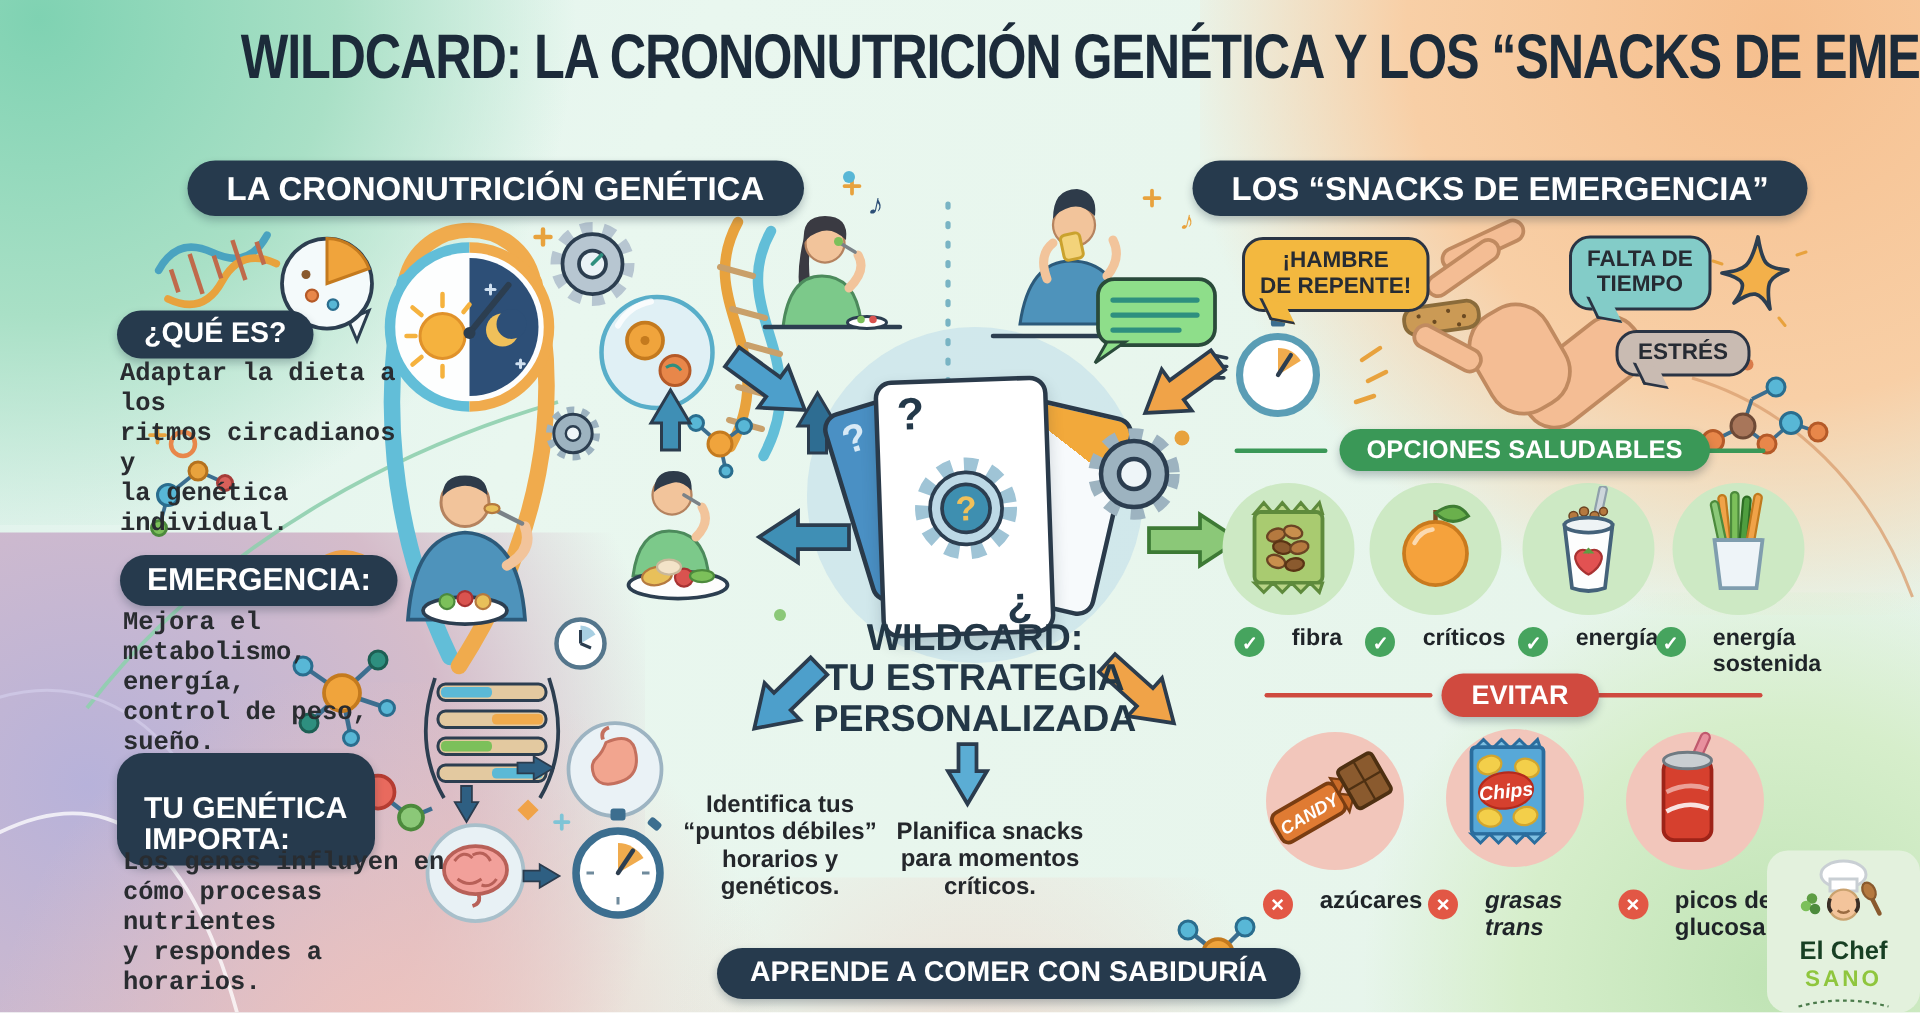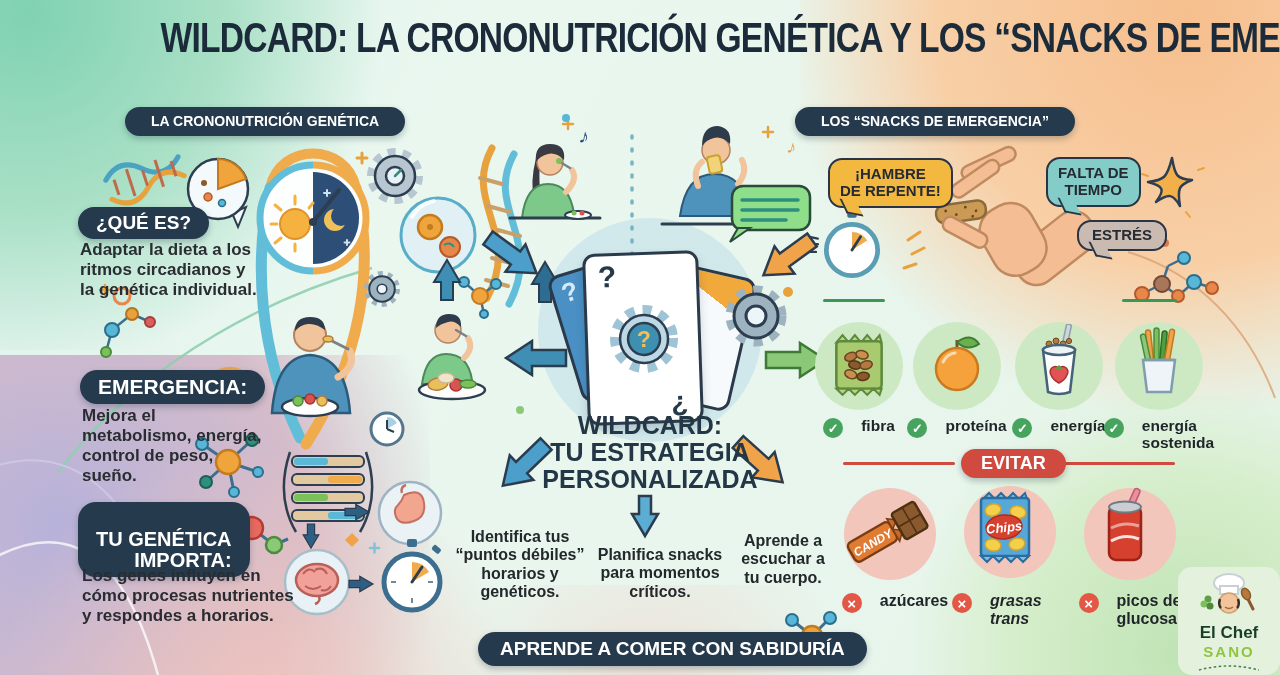--- a/index.html
+++ b/index.html
@@ -20,28 +20,28 @@
     background:radial-gradient(circle at 50% 60%,#f0d2c8 0%,rgba(240,210,200,0) 62%);}
   .blob-br{right:-140px;bottom:-190px;width:520px;height:470px;
     background:radial-gradient(circle at 55% 55%,#bfe3b4 0%,#d6eecb 45%,rgba(233,247,239,0) 72%);}
 
   .title-wrap{left:0;top:14px;width:1280px;text-align:center;z-index:6;}
   .title-wrap h1{margin:0;display:inline-block;font-size:42px;font-weight:800;color:#1c2b3a;
     letter-spacing:-1px;white-space:nowrap;transform:scaleX(.8);transform-origin:50% 50%;}
 
   .pill{position:absolute;background:#263a4d;color:#fff;font-weight:800;text-align:center;
     border-radius:22px;box-shadow:0 3px 6px rgba(25,45,60,.28);z-index:6;line-height:1.05;}
-  .pill-header{font-size:14px;padding:7px 26px;}
+  .pill-header{font-size:22px;padding:7px 26px;}
   .pill-small{font-size:19px;padding:6px 18px;border-radius:18px;}
   .pill-green{background:#3a9857;}
   .pill-red{background:#d04a3f;}
   .pre{white-space:pre-line;}
 
   .body-txt{position:absolute;font-size:17px;font-weight:700;color:#292c30;line-height:1.18;
-    white-space:pre-line;z-index:6;}
+    white-space:pre-line;z-index:6;font-family:Liberation Mono, monospace;}
   .step-txt{position:absolute;font-size:16px;font-weight:700;color:#24272b;line-height:1.15;
     text-align:center;white-space:pre-line;z-index:6;}
 
   .wildcard-title{left:520px;top:412px;width:260px;text-align:center;font-size:25px;font-weight:800;
     color:#233746;line-height:1.08;white-space:pre-line;z-index:6;}
 
   .bubble{position:absolute;border:2.5px solid #2a3444;border-radius:14px;font-weight:800;
     font-size:15px;color:#262b33;text-align:center;line-height:1.12;padding:6px 10px;
     white-space:pre-line;z-index:6;}
   .bubble:after{content:"";position:absolute;left:14px;bottom:-9px;width:13px;height:13px;
@@ -486,21 +486,21 @@
 la genética individual.</div>
 
   <div class="pill pill-small" style="left:80px;top:370px;font-size:21px;">
     <span>EMERGENCIA:</span>
   </div>
   <div class="body-txt" style="left:82px;top:406px;width:210px;">Mejora el
 metabolismo, energía,
 control de peso,
 sueño.</div>
 
-  <div class="pill pill-small pre" style="left:78px;top:502px;text-align:right;font-size:20px;">
+  <div class="pill pill-small pre" style="left:78px;top:502px;text-align:left;font-size:20px;">
     <span class="pre">TU GENÉTICA
 IMPORTA:</span>
   </div>
   <div class="body-txt" style="left:82px;top:566px;width:220px;">Los genes influyen en
 cómo procesas nutrientes
 y respondes a horarios.</div>
 
   <div class="card card-back-left">
     <span class="q">?</span>
   </div>
@@ -531,35 +531,35 @@
 TU ESTRATEGIA
 PERSONALIZADA</div>
 
   <div class="step-txt" style="left:585px;top:546px;width:150px;">Planifica snacks
 para momentos
 críticos.</div>
   <div class="step-txt" style="left:445px;top:528px;width:150px;">Identifica tus
 “puntos débiles”
 horarios y
 genéticos.</div>
-  <div class="step-txt" style="left:718px;top:532px;width:130px;">Aprende a
-escuchar a
-tu cuerpo.</div>
 
   <div class="pill banner">
     <span>APRENDE A COMER CON SABIDURÍA</span>
   </div>
 
   <div class="bubble bubble-hambre">¡HAMBRE
 DE REPENTE!</div>
   <div class="bubble bubble-tiempo">FALTA DE
 TIEMPO</div>
   <div class="bubble bubble-estres">ESTRÉS</div>
 
   <div class="divider divider-green" style="left:823px;top:299px;width:62px;"></div>
+  <div class="pill pill-green" style="left:893px;top:286px;font-size:17px;padding:5px 18px;border-radius:15px;">
+    <span>OPCIONES SALUDABLES</span>
+  </div>
   <div class="divider divider-green" style="left:1122px;top:299px;width:55px;"></div>
 
   <div class="food-item" style="left:809px;top:318px;">
     <div class="food-circle circle-green"></div>
     <svg style="left:21px;top:12px;" width="58" height="70" viewBox="0 0 56 68">
       <path d="M6,12 L12,5 L18,12 L24,5 L30,12 L36,5 L42,12 L48,5 L50,12 Z" fill="#b9d487" stroke="#5e8a3c" stroke-width="2"></path>
       <rect x="6" y="11" width="44" height="46" rx="4" fill="#a9cb70" stroke="#5e8a3c" stroke-width="2.5"></rect>
       <ellipse cx="20" cy="26" rx="6" ry="4" fill="#b5793f" stroke="#6b4423" stroke-width="1.5" transform="rotate(-20 20 26)"></ellipse>
       <ellipse cx="31" cy="24" rx="6" ry="4" fill="#c98f4d" stroke="#6b4423" stroke-width="1.5" transform="rotate(15 31 24)"></ellipse>
       <ellipse cx="24" cy="34" rx="6" ry="4" fill="#8a5a2e" stroke="#5a3414" stroke-width="1.5" transform="rotate(10 24 34)"></ellipse>
@@ -608,21 +608,21 @@
       <line x1="12" y1="34" x2="44" y2="34" stroke="#7f9dae" stroke-width="2.5"></line>
     </svg>
   </div>
 
   <div class="tag-row" style="left:804px;top:417px;">
     <span class="tag-mark mark-check">✓</span>
     <span class="tag-label">fibra</span>
   </div>
   <div class="tag-row" style="left:902px;top:417px;">
     <span class="tag-mark mark-check">✓</span>
-    <span class="tag-label">proteína</span>
+    <span class="tag-label">críticos</span>
   </div>
   <div class="tag-row" style="left:1004px;top:417px;">
     <span class="tag-mark mark-check">✓</span>
     <span class="tag-label">energía</span>
   </div>
   <div class="tag-row" style="left:1104px;top:417px;">
     <span class="tag-mark mark-check">✓</span>
     <span class="tag-label">energía
 sostenida</span>
   </div>

